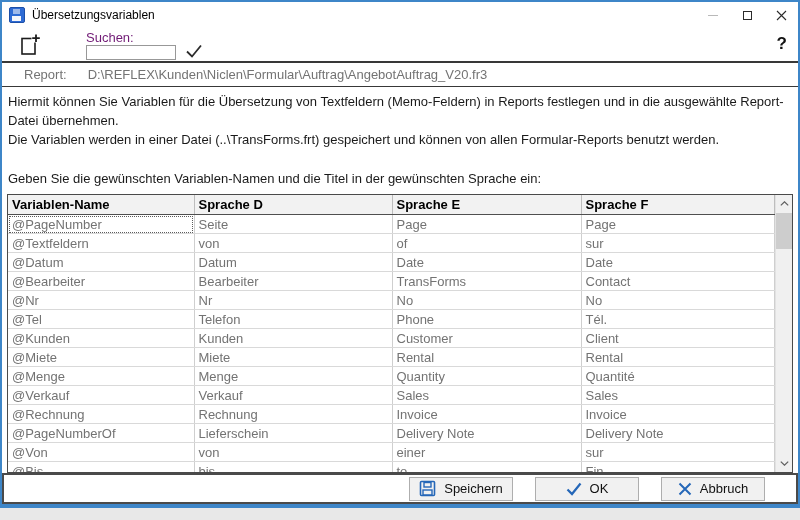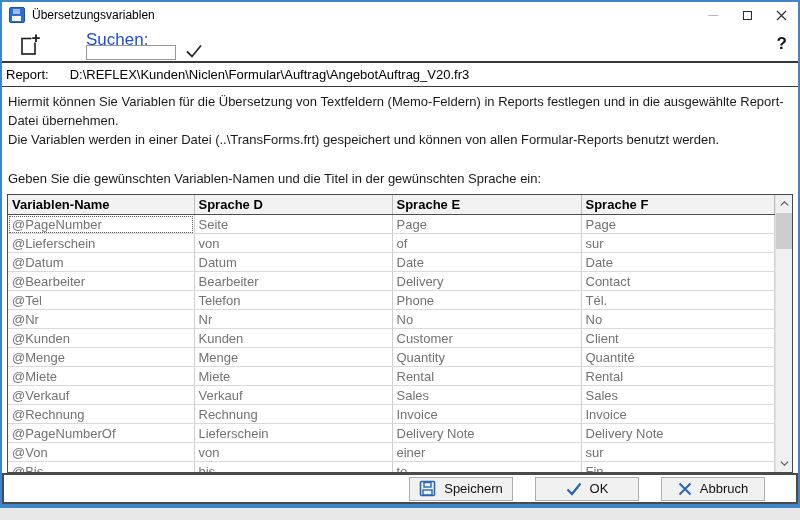--- a/index.html
+++ b/index.html
@@ -19,26 +19,26 @@
   .app-icon .disk { position:absolute; inset:0; background:#2e6bd4; border:1px solid #1c4fa8; box-sizing:border-box; border-radius:2px; }
   .app-icon .shutter { position:absolute; left:4px; top:2px; width:7px; height:5px; background:#9db9ea; }
   .app-icon .plate { position:absolute; left:3px; bottom:2px; width:9px; height:5px; background:#f4f6fb; }
   .title-text { font-size:12px; color:#000; flex:1 1 auto; }
   .win-btn { width:34px; height:26px; display:flex; align-items:center; justify-content:center; }
   .min-glyph { width:10px; height:0; border-top:1px solid #b9b9b9; display:block; }
   .max-glyph { width:9px; height:9px; border:1px solid #2b2b2b; display:block; box-sizing:border-box; }
   
   .toolbar { flex:0 0 35px; position:relative; background:#fff; border-bottom:2px solid #383838; box-sizing:border-box; }
   .insert-btn { position:absolute; left:15px; top:4px; width:26px; height:26px; background:none; border:none; padding:0; cursor:pointer; }
-  .search-label { position:absolute; left:84px; top:2px; font-size:17px; color:#1d4ed8; }
+  .search-label { position:absolute; left:84px; top:2px; font-size:13px; color:#701a75; }
   .search-input { position:absolute; left:84px; top:17px; width:84px; height:13px; border:1px solid #989898; font-size:12px; padding:0 2px; outline:none; }
   .check-btn { position:absolute; left:182px; top:15px; width:20px; height:18px; background:none; border:none; padding:0; cursor:pointer; }
   .help-btn { position:absolute; right:11px; top:6px; font-size:17px; font-weight:bold; color:#111; background:none; border:none; padding:0; cursor:pointer; font-family:"Liberation Sans", sans-serif; }
   
-  .report-row { flex:0 0 24px; border-bottom:1px solid #383838; display:flex; align-items:center; font-size:13px; color:#000000; padding-left:4px; box-sizing:border-box; background:#fff; }
+  .report-row { flex:0 0 24px; border-bottom:1px solid #383838; display:flex; align-items:center; font-size:13px; color:#737373; padding-left:22px; box-sizing:border-box; background:#fff; }
   .report-label { margin-right:21px; }
   
   .main { flex:1 1 auto; background:#fff; overflow:hidden; }
   .intro { padding:5px 7px 0 6px; font-size:13px; line-height:19px; color:#1a1a1a; }
   .instruction { margin:22px 0 8px 6px; font-size:13px; color:#1a1a1a; }
   
   .table-wrap { position:relative; margin:0 5px; height:277px; border:1px solid #4a4a4a; background:#fff; box-sizing:content-box; }
   .table-scroll { margin-right:17px; height:100%; overflow:hidden; }
   table.vars { border-collapse:collapse; table-layout:fixed; width:100%; }
   table.vars th {
@@ -146,66 +146,66 @@
             </tr>
           </thead>
           <tbody>
               <tr>
                 <td class="focused">@PageNumber</td>
                 <td>Seite</td>
                 <td>Page</td>
                 <td>Page</td>
               </tr>
               <tr>
-                <td>@Lieferschein</td>
+                <td>@Textfeldern</td>
                 <td>von</td>
                 <td>of</td>
                 <td>sur</td>
               </tr>
               <tr>
                 <td>@Datum</td>
                 <td>Datum</td>
                 <td>Date</td>
                 <td>Date</td>
               </tr>
               <tr>
                 <td>@Bearbeiter</td>
                 <td>Bearbeiter</td>
-                <td>Delivery</td>
+                <td>TransForms</td>
                 <td>Contact</td>
+              </tr>
+              <tr>
+                <td>@Nr</td>
+                <td>Nr</td>
+                <td>No</td>
+                <td>No</td>
               </tr>
               <tr>
                 <td>@Tel</td>
                 <td>Telefon</td>
                 <td>Phone</td>
                 <td>Tél.</td>
               </tr>
               <tr>
-                <td>@Nr</td>
-                <td>Nr</td>
-                <td>No</td>
-                <td>No</td>
-              </tr>
-              <tr>
                 <td>@Kunden</td>
                 <td>Kunden</td>
                 <td>Customer</td>
                 <td>Client</td>
               </tr>
               <tr>
+                <td>@Miete</td>
+                <td>Miete</td>
+                <td>Rental</td>
+                <td>Rental</td>
+              </tr>
+              <tr>
                 <td>@Menge</td>
                 <td>Menge</td>
                 <td>Quantity</td>
                 <td>Quantité</td>
-              </tr>
-              <tr>
-                <td>@Miete</td>
-                <td>Miete</td>
-                <td>Rental</td>
-                <td>Rental</td>
               </tr>
               <tr>
                 <td>@Verkauf</td>
                 <td>Verkauf</td>
                 <td>Sales</td>
                 <td>Sales</td>
               </tr>
               <tr>
                 <td>@Rechnung</td>
                 <td>Rechnung</td>

